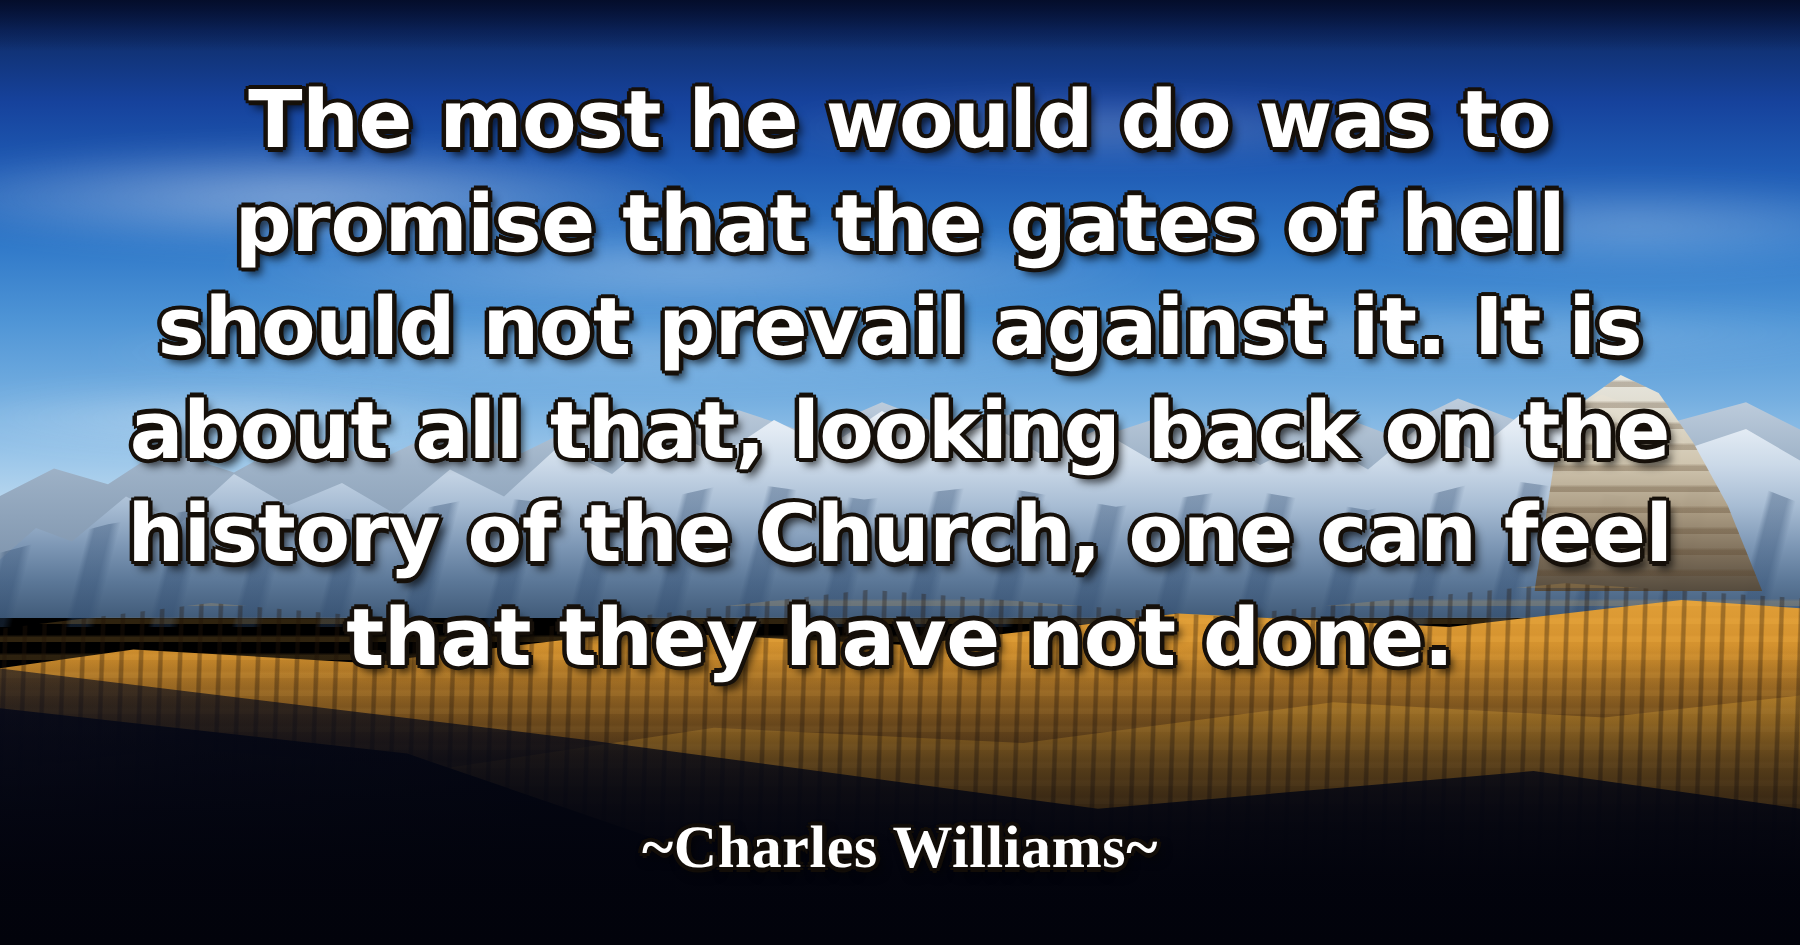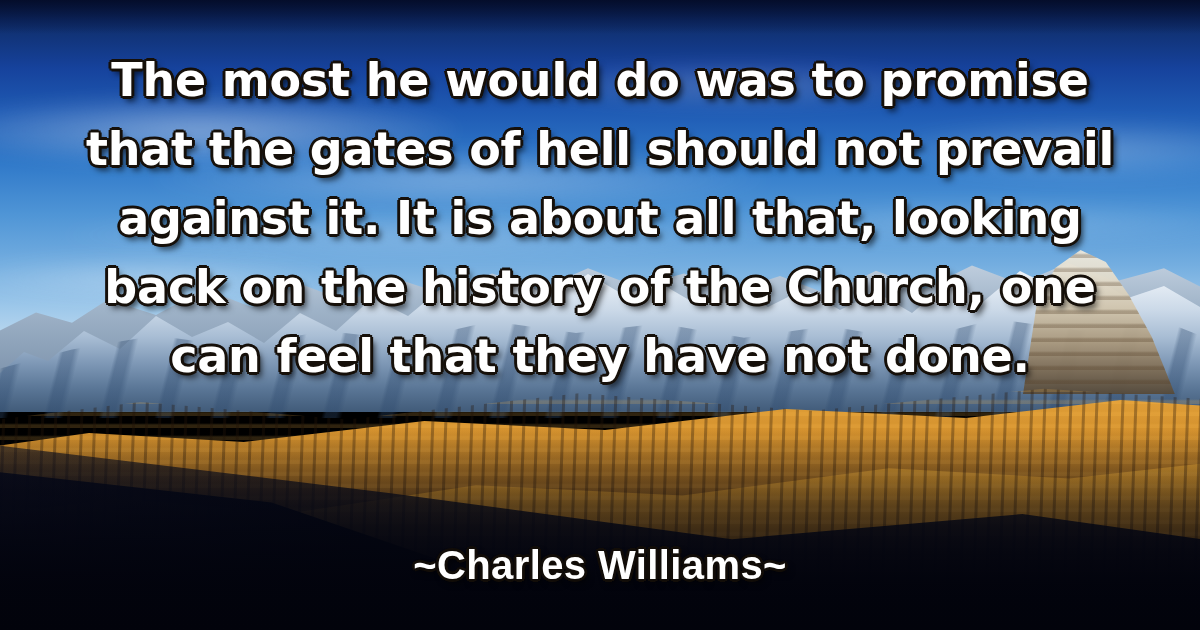--- a/index.html
+++ b/index.html
@@ -180,38 +180,38 @@
     align-items:center;
     padding:46px 52px 0 52px;
   }
 
   .quote-text{
     width:1086px;
     text-align:center;
     color:#fff;
     font-family:"DejaVu Sans", sans-serif;
     font-weight:bold;
-    font-size:46px;
+    font-size:53px;
     line-height:69px;
     letter-spacing:-0.2px;
     text-shadow:
       -2px -2px 0 #16100a, 2px -2px 0 #16100a,
       -2px  2px 0 #16100a, 2px  2px 0 #16100a,
       -3px  0   0 #16100a, 3px  0   0 #16100a,
        0   -3px 0 #16100a, 0    3px 0 #16100a,
        4px  5px 6px rgba(0,0,0,.72);
   }
 
   .attribution{
     position:absolute;
     left:0; right:0;
     top:541px;
     text-align:center;
     color:#fff;
-    font-family:Liberation Sans, sans-serif;
+    font-family:Liberation Serif, serif;
     font-weight:bold;
     font-size:40px;
     line-height:48px;
     letter-spacing:.4px;
     text-shadow:
       -2px -2px 0 #120d08, 2px -2px 0 #120d08,
       -2px  2px 0 #120d08, 2px  2px 0 #120d08,
       -3px  0   0 #120d08, 3px  0   0 #120d08,
        0   -3px 0 #120d08, 0    3px 0 #120d08,
        3px  4px 7px rgba(0,0,0,.8);

